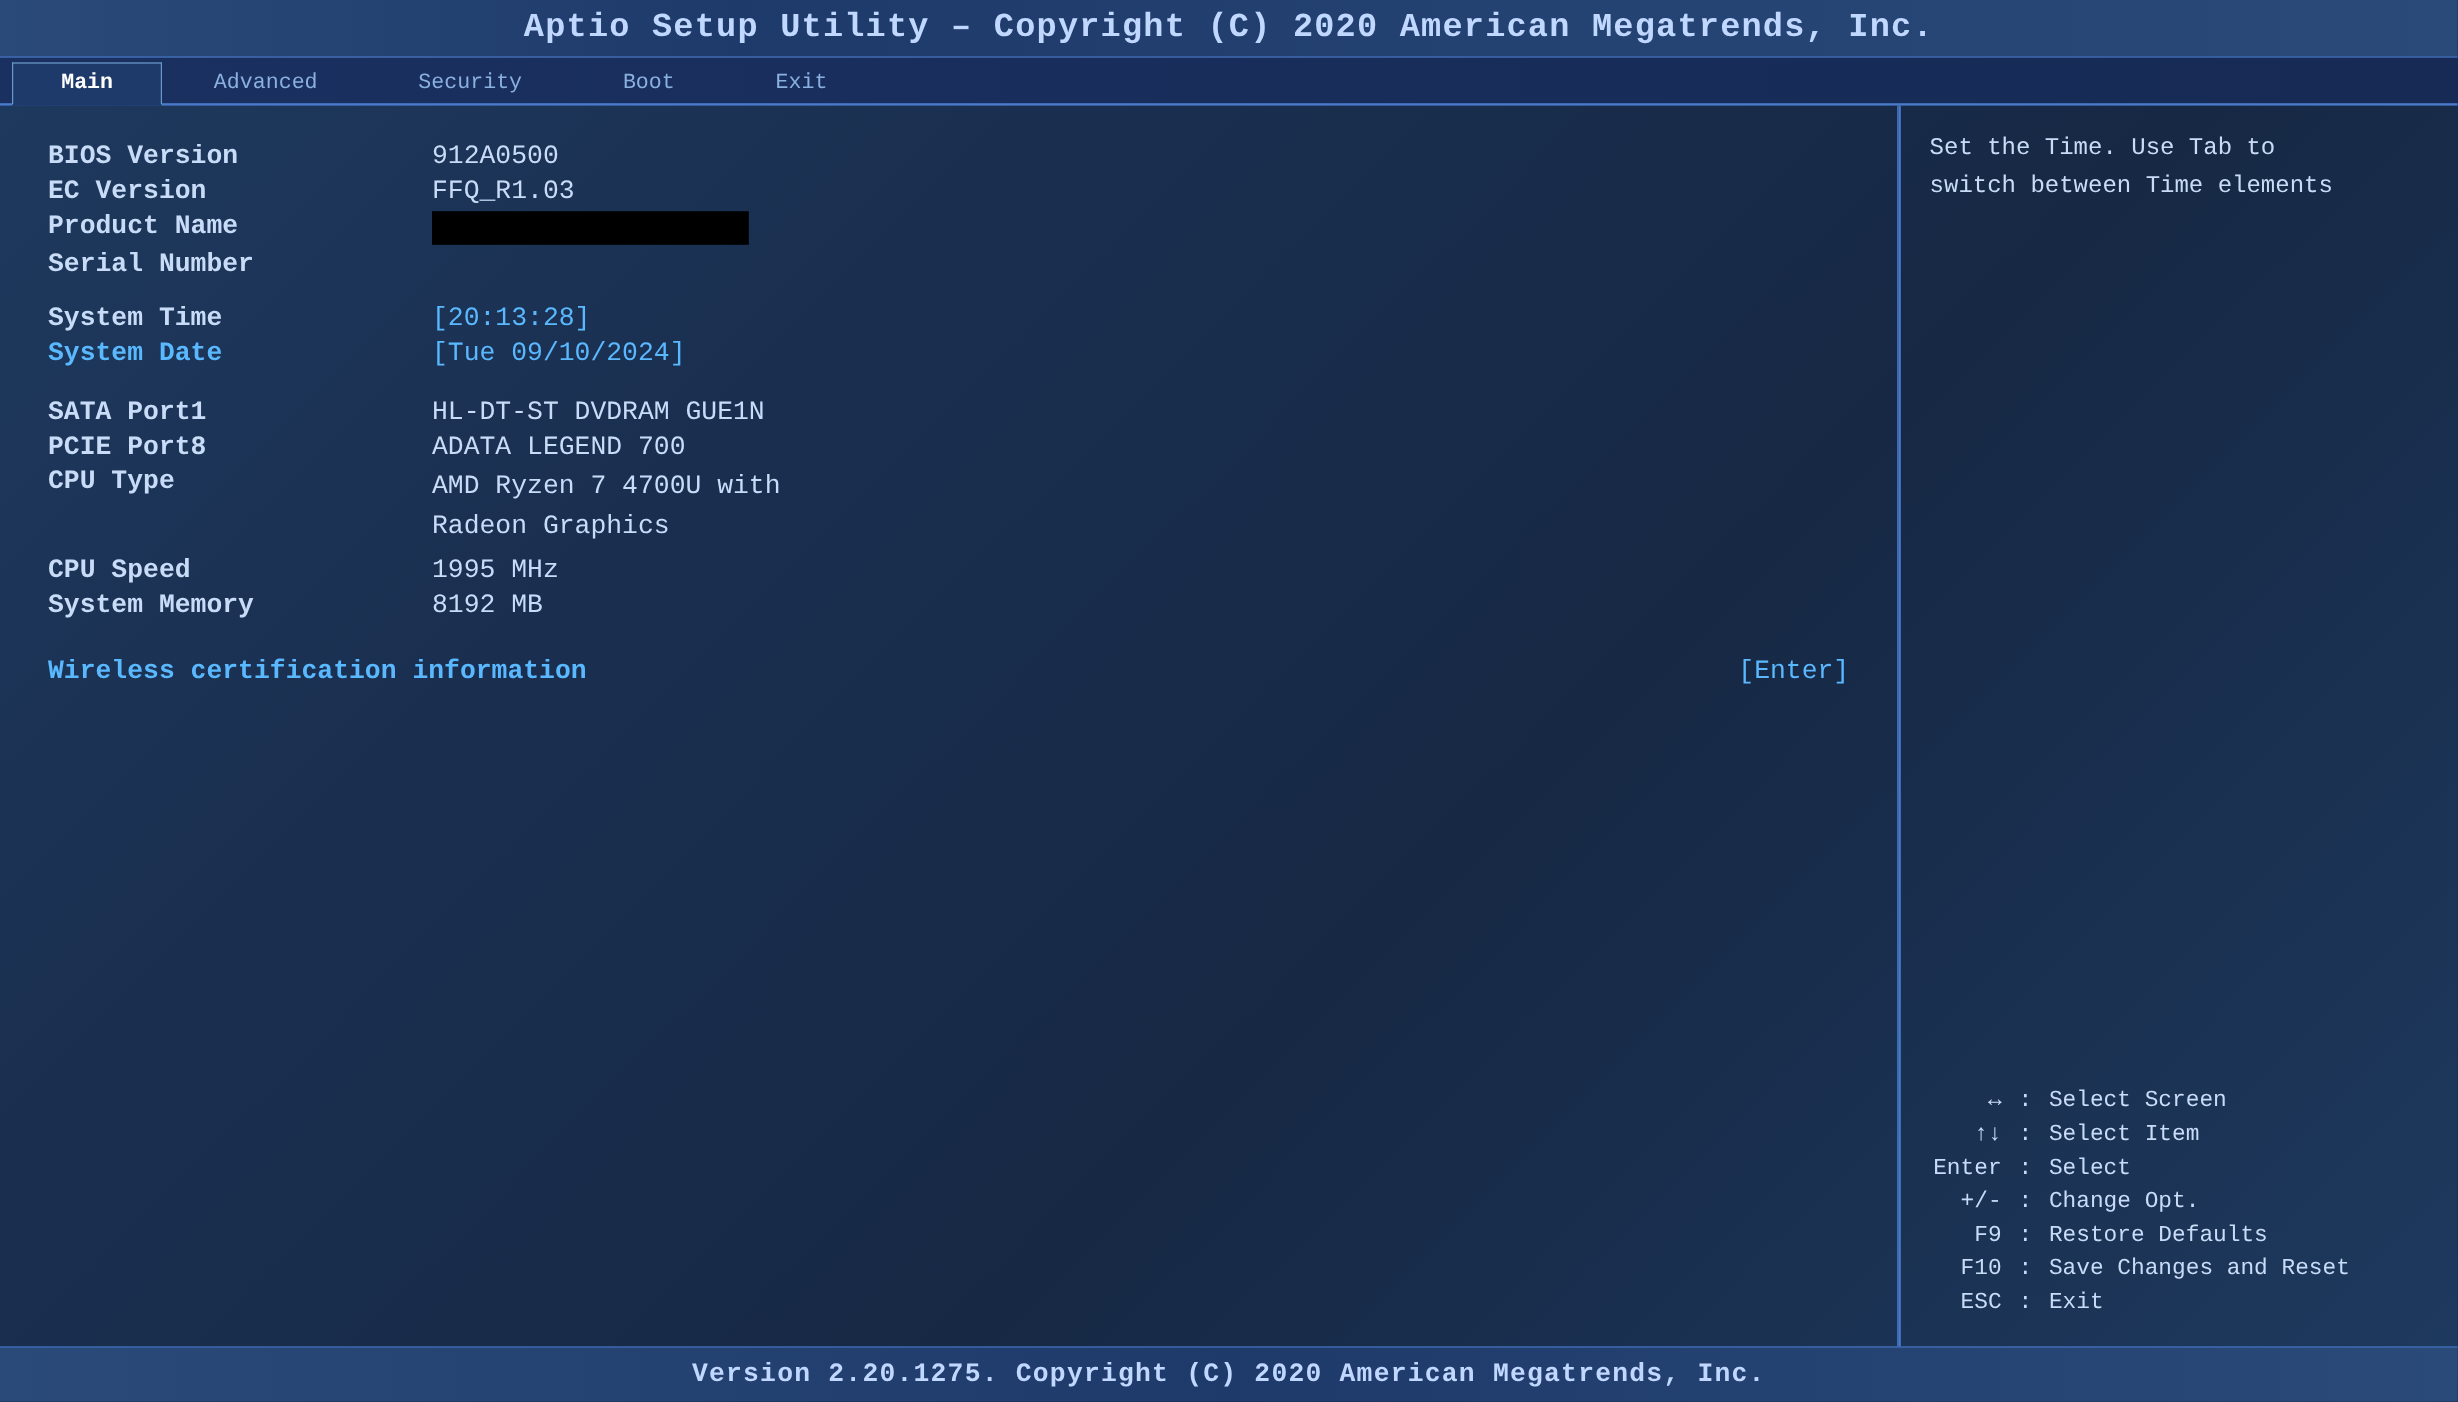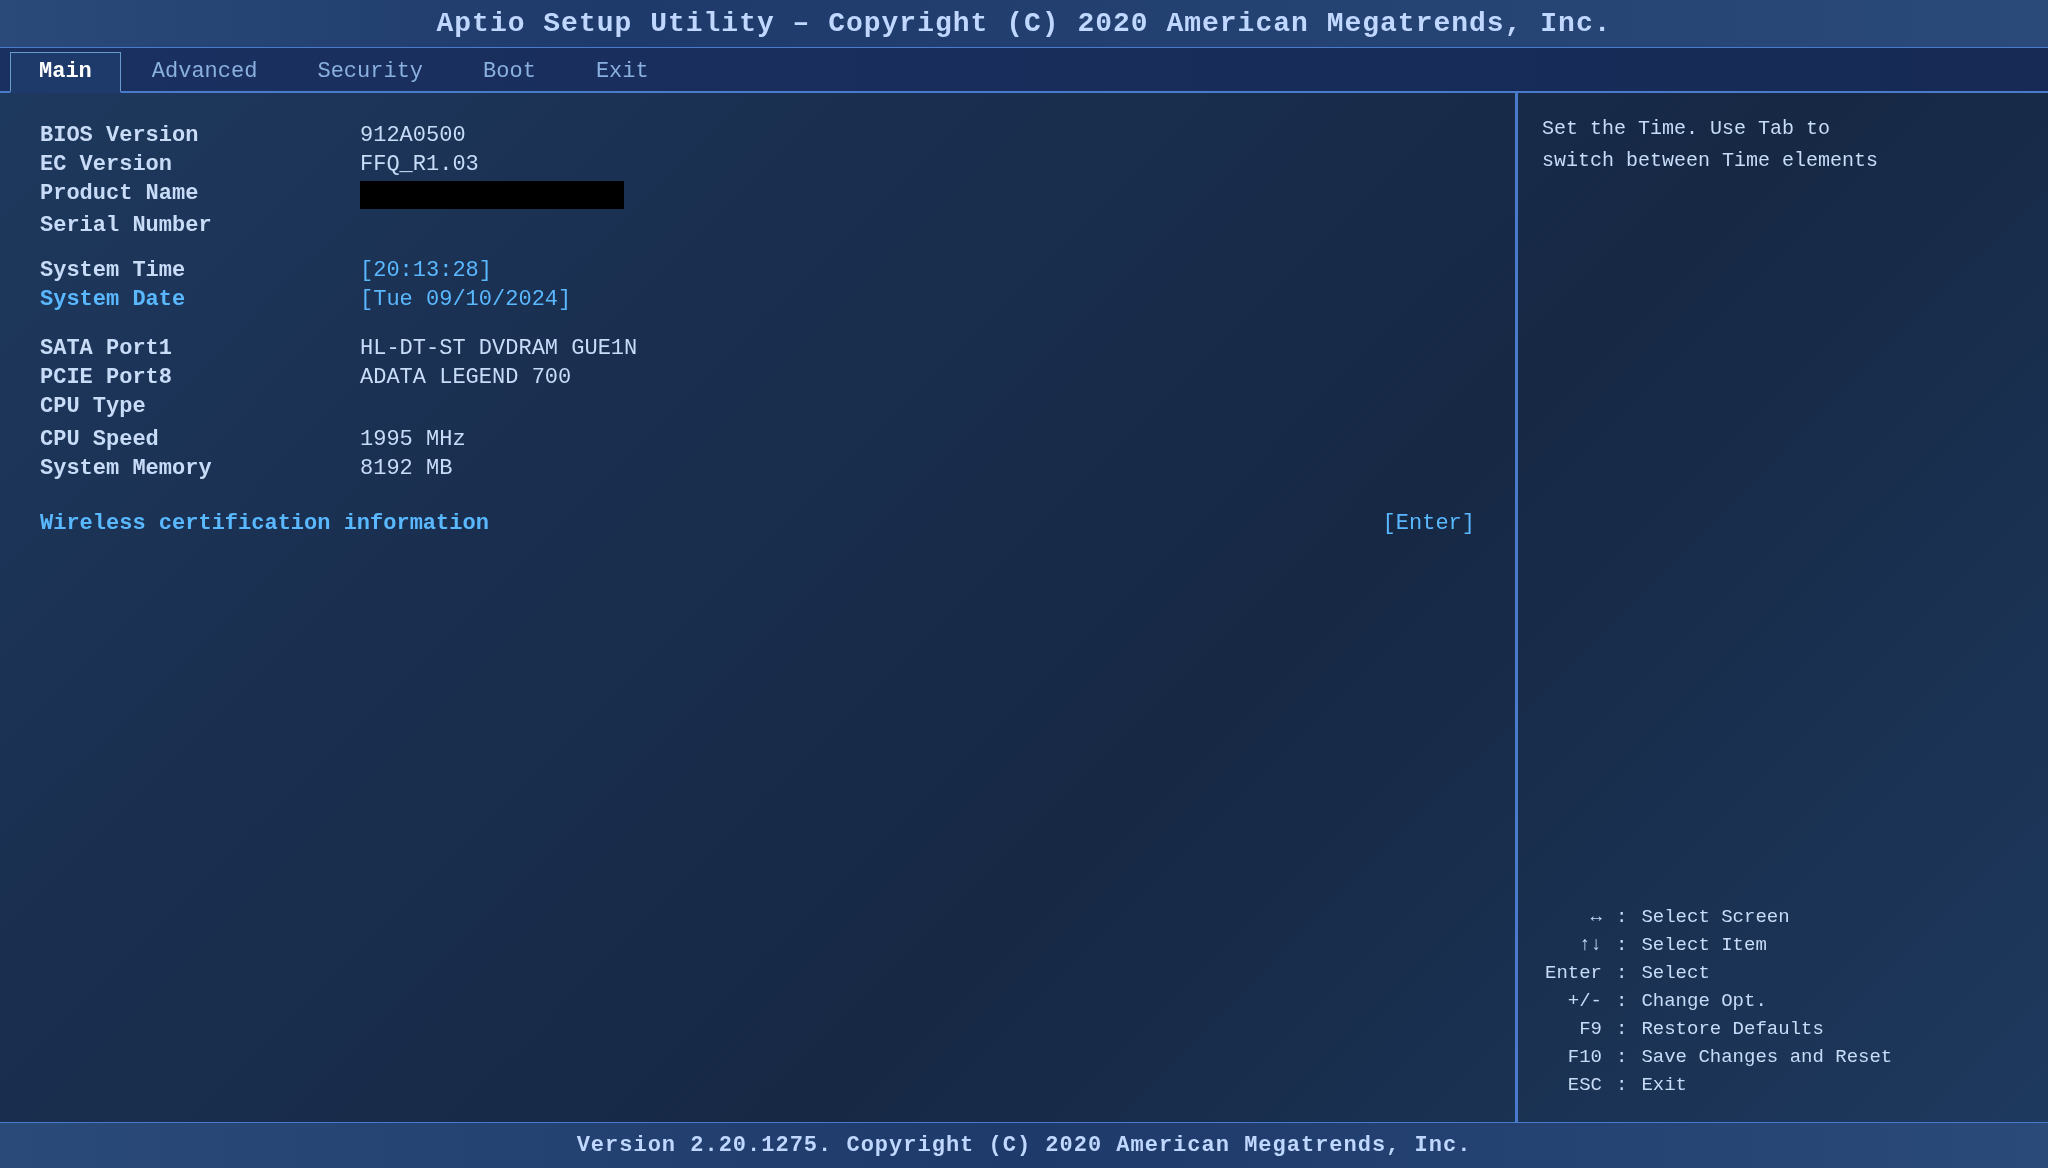--- a/index.html
+++ b/index.html
@@ -57,22 +57,22 @@
     
     .nav-tabs {
       background: linear-gradient(90deg, #1a3060 0%, #162a55 100%);
       display: flex;
       flex-direction: row;
       padding: 4px 10px 0 10px;
       border-bottom: 2px solid #4a7acc;
       gap: 2px;
     }
     .nav-tab {
-      padding: 6px 28px;
-      font-size: 22px;
+      padding: 6px 40px;
+      font-size: 18px;
       color: #8ab0e0;
       cursor: pointer;
       border: 1px solid transparent;
       position: relative;
     }
     .nav-tab.active {
       background: #1e3a6a;
       color: #ffffff;
       border: 1px solid #6a9acc;
       border-bottom: 2px solid #1e3a6a;
@@ -151,21 +151,21 @@
       font-size: 22px;
     }
 
     
     .section-gap {
       margin-bottom: 24px;
     }
 
     
     .right-panel {
-      width: 530px;
+      width: 464px;
       padding: 20px 24px;
       display: flex;
       flex-direction: column;
       position: relative;
     }
 
     .help-text {
       color: #c8dcf8;
       font-size: 20px;
       line-height: 1.6;
@@ -292,20 +292,21 @@
         <div class="info-row">
           <span class="info-label">SATA Port1</span>
           <span class="info-value">HL-DT-ST DVDRAM GUE1N</span>
         </div>
         <div class="info-row">
           <span class="info-label">PCIE Port8</span>
           <span class="info-value">ADATA LEGEND 700</span>
         </div>
         <div class="info-row">
           <span class="info-label">CPU Type</span>
+          <span class="info-value-multiline">AMD Ryzen 7 4700U with<br>Radeon Graphics</span>
         </div>
         <div class="info-row" style="margin-top:8px;">
           <span class="info-label">CPU Speed</span>
           <span class="info-value">1995 MHz</span>
         </div>
         <div class="info-row">
           <span class="info-label">System Memory</span>
           <span class="info-value">8192 MB</span>
         </div>
       </div>

